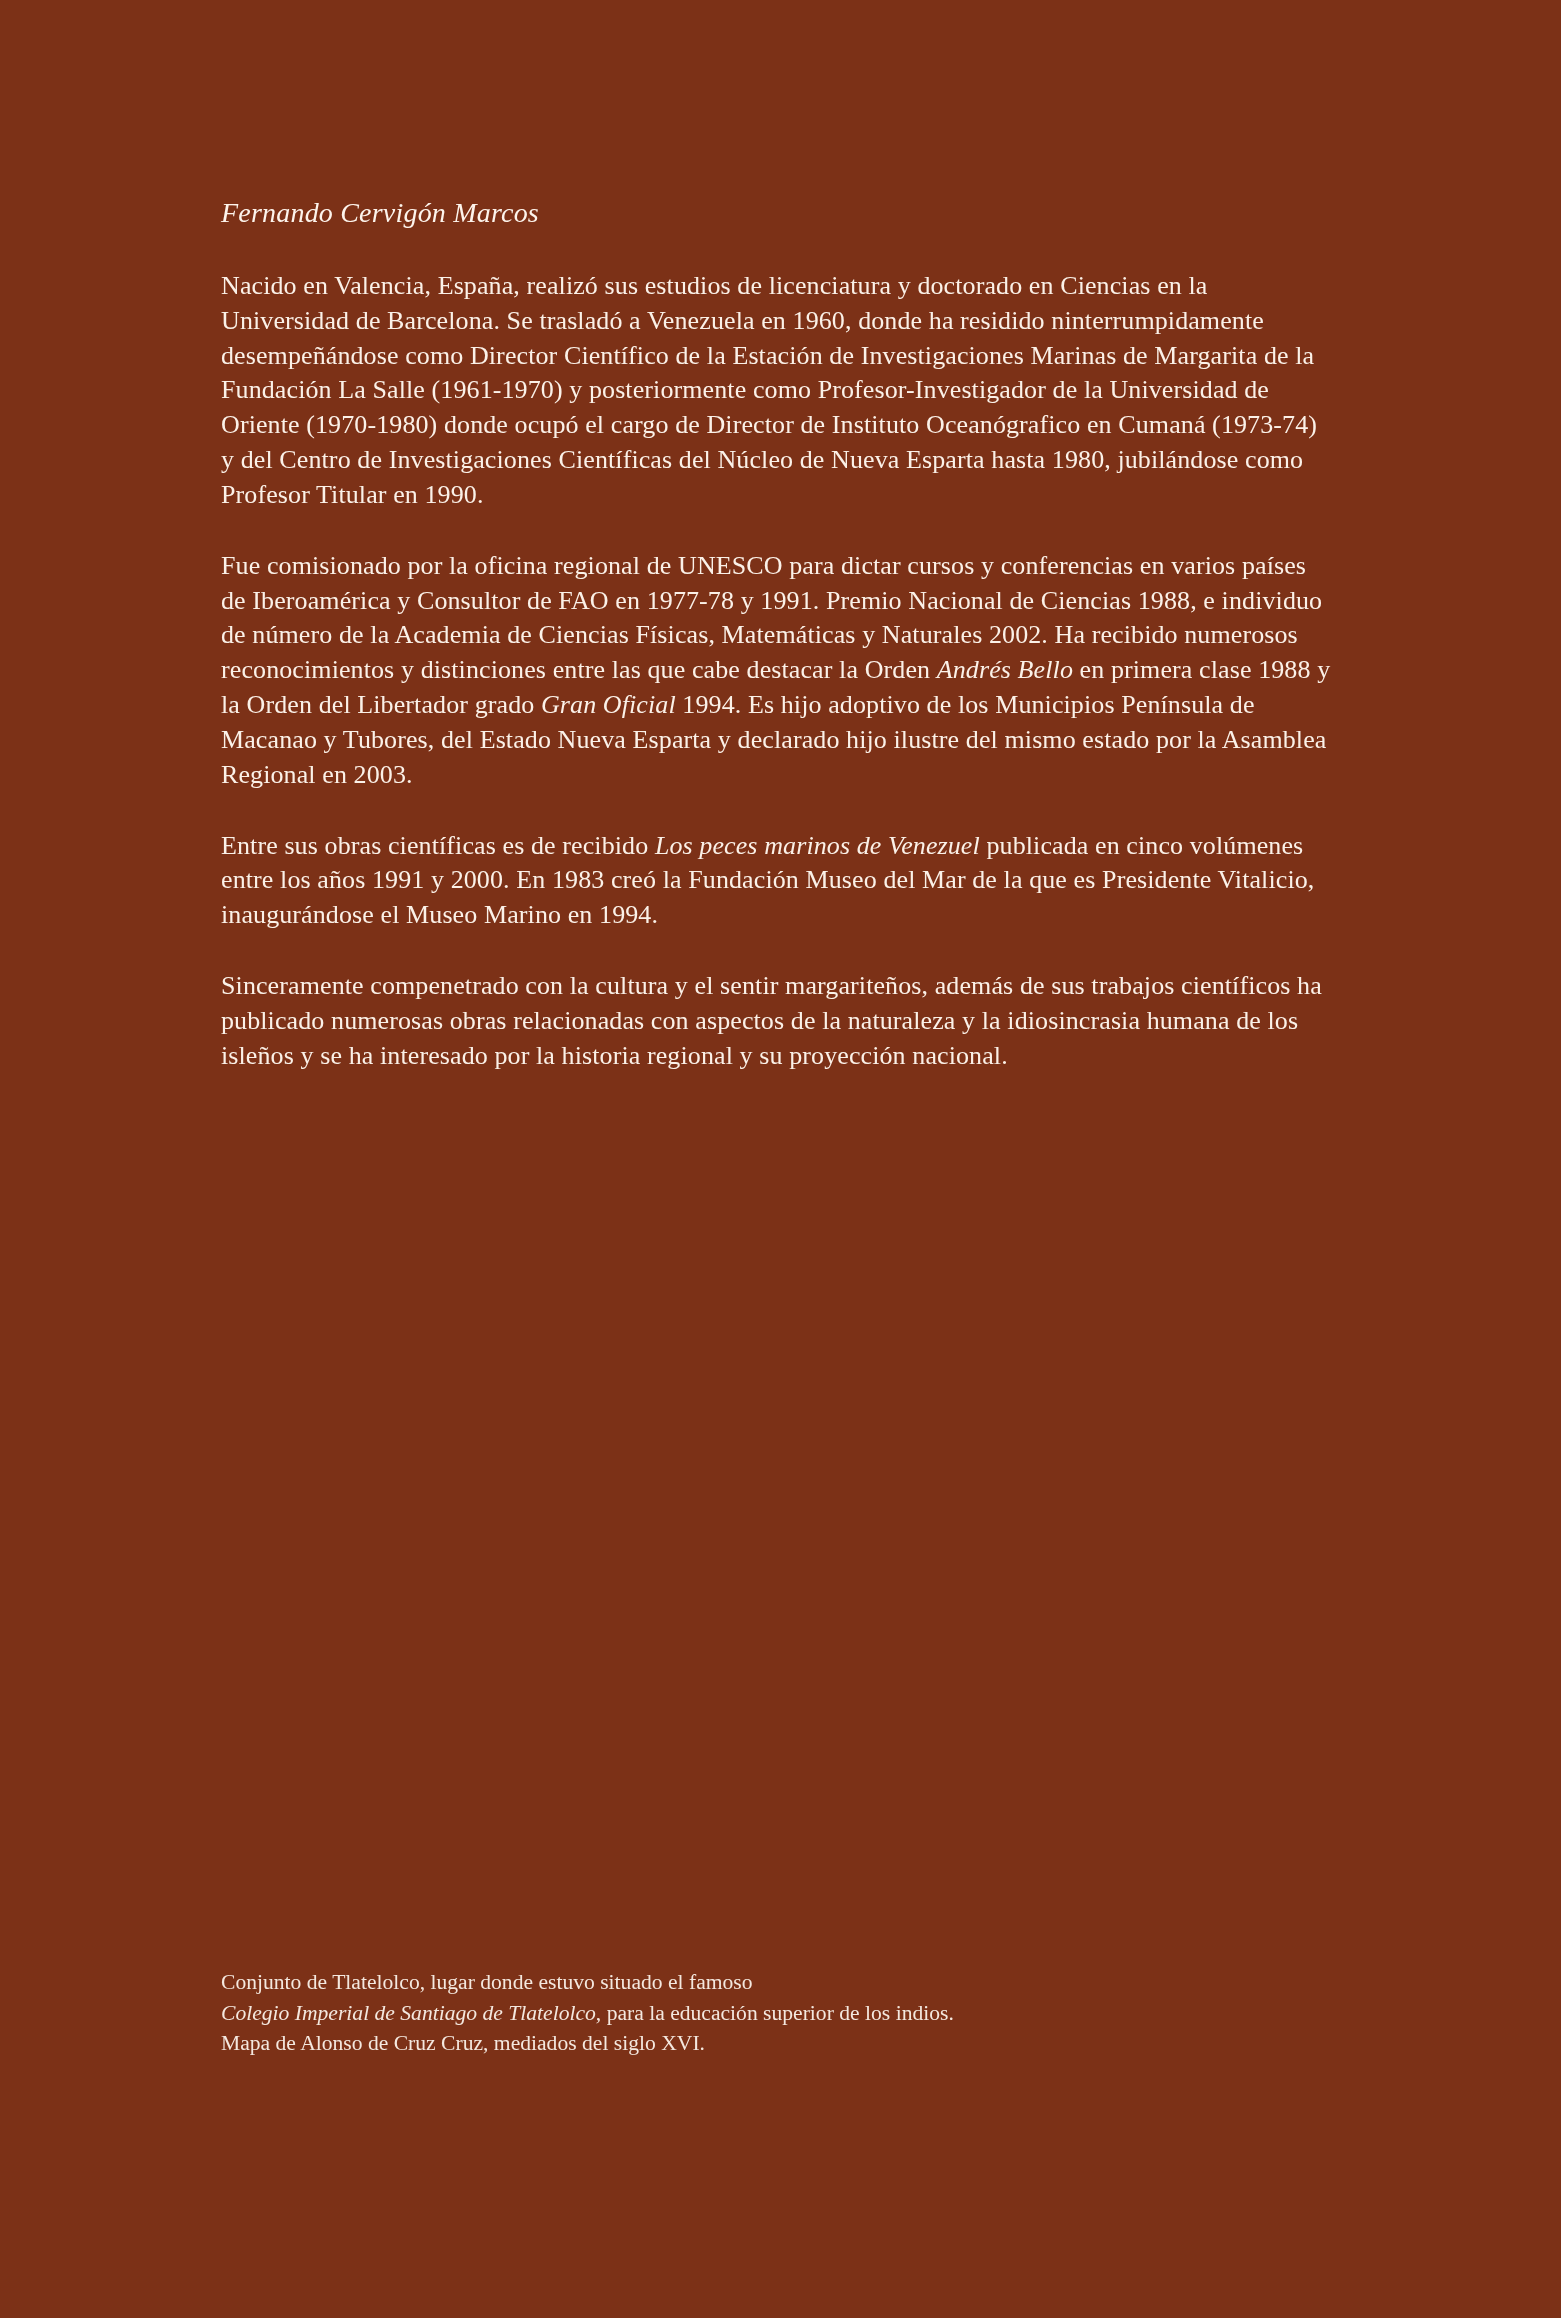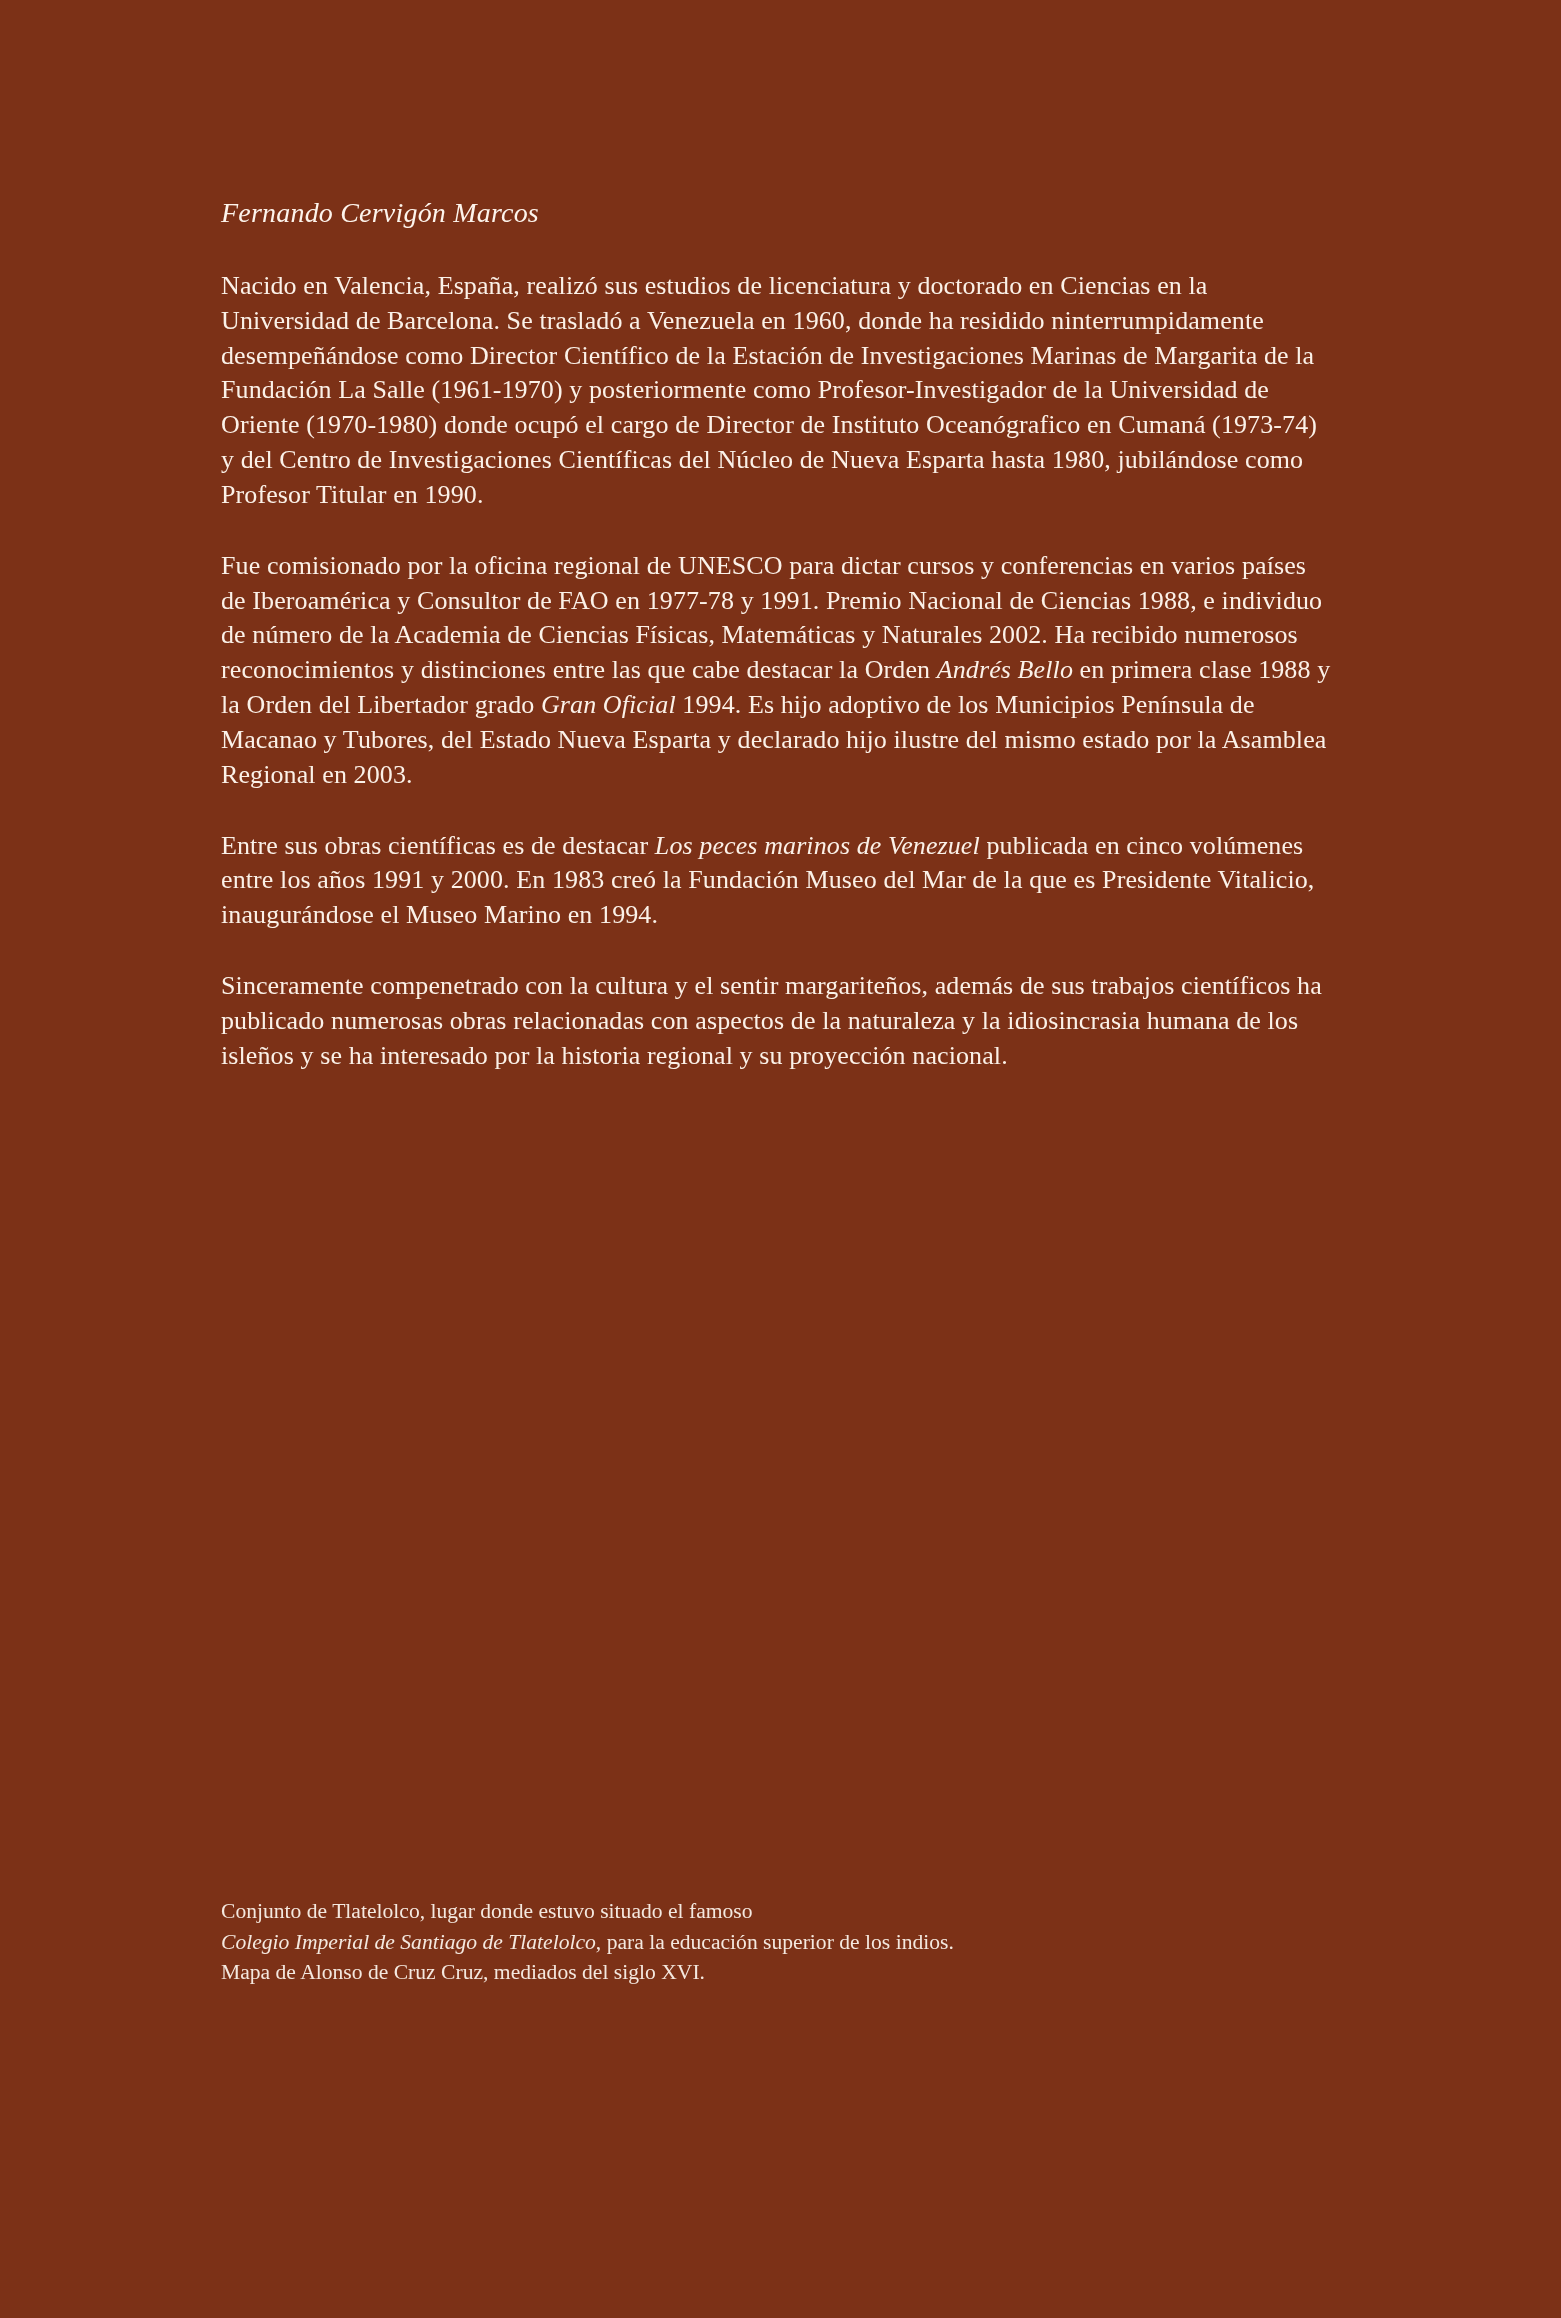--- a/index.html
+++ b/index.html
@@ -40,21 +40,21 @@
     margin: 0 0 36px 0;
     color: #fbf1e8;
     letter-spacing: 0.1px;
   }
   p.para:last-of-type {
     margin-bottom: 0;
   }
   .caption {
     position: absolute;
     left: 221px;
-    top: 1896px;
+    top: 1967px;
     width: 1142px;
     font-size: 21.6px;
     line-height: 1.42;
     color: #f4e8df;
   }
   .caption .line {
     display: block;
   }
   em {
   }
@@ -65,21 +65,21 @@
 <div class="page">
 
   <div class="content">
 
     <div class="author">Fernando Cervigón Marcos</div>
 
     <p class="para">Nacido en Valencia, España, realizó sus estudios de licenciatura y doctorado en Ciencias en la Universidad de Barcelona. Se trasladó a Venezuela en 1960, donde ha residido ninterrumpidamente desempeñándose como Director Científico de la Estación de Investigaciones Marinas de Margarita de la Fundación La Salle (1961-1970) y posteriormente como Profesor-Investigador de la Universidad de Oriente (1970-1980) donde ocupó el cargo de Director de Instituto Oceanógrafico en Cumaná (1973-74) y del Centro de Investigaciones Científicas del Núcleo de Nueva Esparta hasta 1980, jubilándose como Profesor Titular en 1990.</p>
 
     <p class="para"><span>Fue comisionado por la oficina regional de UNESCO para dictar cursos y conferencias en varios países de Iberoamérica y Consultor de FAO en 1977-78 y 1991. Premio Nacional de Ciencias 1988, e individuo de número de la Academia de Ciencias Físicas, Matemáticas y Naturales 2002. Ha recibido numerosos reconocimientos y distinciones entre las que cabe destacar la Orden </span><em>Andrés Bello</em><span> en primera clase 1988 y la Orden del Libertador grado </span><em>Gran Oficial</em><span> 1994. Es hijo adoptivo de los Municipios Península de Macanao y Tubores, del Estado Nueva Esparta y declarado hijo ilustre del mismo estado por la Asamblea Regional en 2003.</span></p>
 
-    <p class="para"><span>Entre sus obras científicas es de destacar </span><em>Los peces marinos de Venezuel</em><span> publicada en cinco volúmenes entre los años 1991 y 2000. En 1983 creó la Fundación Museo del Mar de la que es Presidente Vitalicio, inaugurándose el Museo Marino en 1994.</span></p>
+    <p class="para"><span>Entre sus obras científicas es de recibido </span><em>Los peces marinos de Venezuel</em><span> publicada en cinco volúmenes entre los años 1991 y 2000. En 1983 creó la Fundación Museo del Mar de la que es Presidente Vitalicio, inaugurándose el Museo Marino en 1994.</span></p>
 
     <p class="para">Sinceramente compenetrado con la cultura y el sentir margariteños, además de sus trabajos científicos ha publicado numerosas obras relacionadas con aspectos de la naturaleza y la idiosincrasia humana de los isleños y se ha interesado por la historia regional y su proyección nacional.</p>
 
   </div>
 
   <div class="caption">
     <span class="line">Conjunto de Tlatelolco, lugar donde estuvo situado el famoso</span>
     <span class="line"><em>Colegio Imperial de Santiago de Tlatelolco</em><span>, para la educación superior de los indios.</span></span>
     <span class="line">Mapa de Alonso de Cruz Cruz, mediados del siglo XVI.</span>
   </div>

